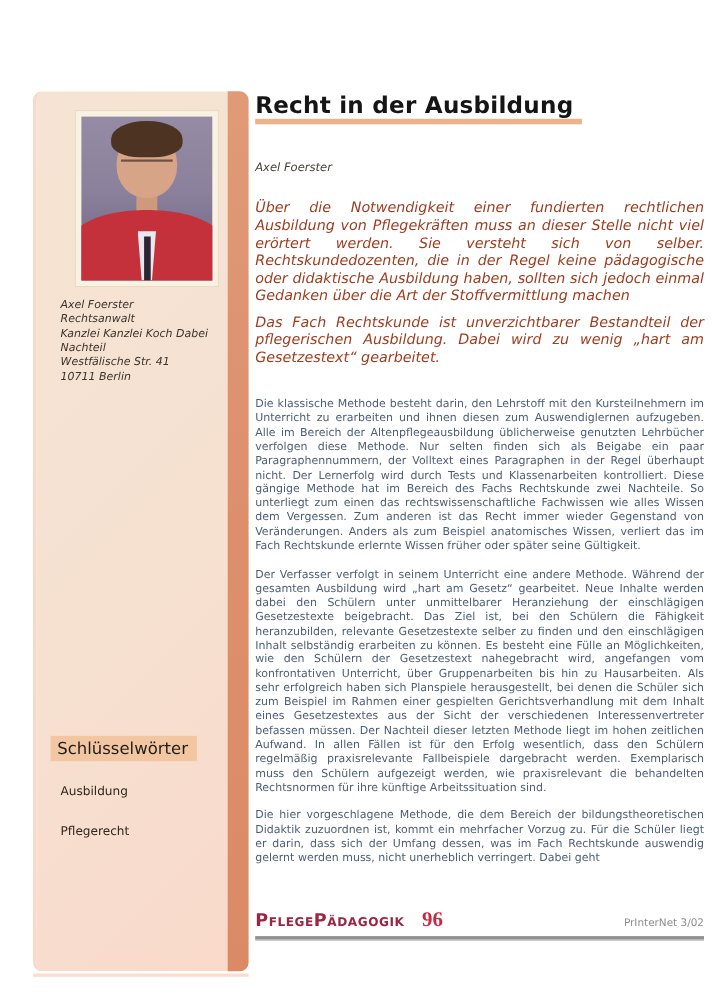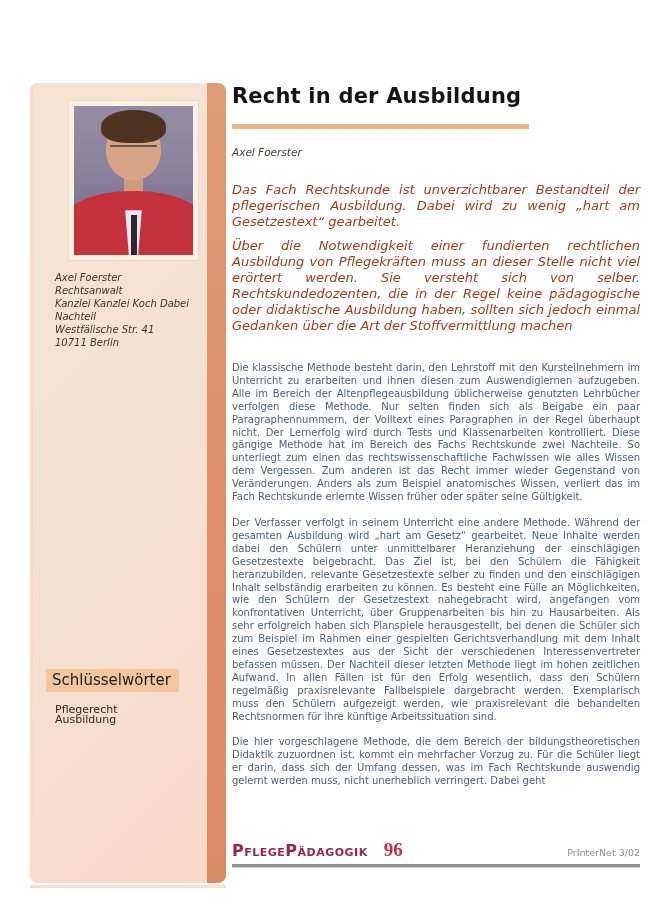--- a/index.html
+++ b/index.html
@@ -43,40 +43,40 @@
   .author-block{
     position:absolute;left:55px;top:271px;width:145px;
     font-style:italic;font-size:10px;line-height:13px;color:#3b332c;
   }
   .keywords-label{
     position:absolute;left:46px;top:669px;
     background:#f2c6a0;color:#1f1d1a;font-size:15px;padding:2px 8px 3px 6px;
   }
   .keyword{position:absolute;left:55px;font-size:11px;color:#30271d;}
   .keyword.k0{top:713px;}
-  .keyword.k1{top:703px;}
+  .keyword.k1{top:749px;}
   
   .content{position:absolute;left:232px;top:0;width:408px;}
   .title{
     position:absolute;top:84px;margin:0;font-size:21px;font-weight:bold;color:#151515;
     letter-spacing:0.2px;display:inline-block;border-bottom:5px solid #ecb28c;
-    padding:0 8px 16px 0;
+    padding:0 8px 0 0;
   }
   .byline{position:absolute;top:146px;font-style:italic;font-size:10.5px;color:#45413c;}
   .lead{position:absolute;top:182px;width:408px;}
   .lead p{
     margin:0 0 8px 0;font-style:italic;font-size:13px;line-height:16px;
     color:#9e3c1e;text-align:justify;
   }
   .bodytext{position:absolute;top:362px;width:408px;}
   .bodytext p{
     margin:0 0 13px 0;font-size:10px;line-height:12.9px;color:#4d5e74;text-align:justify;
   }
   
-  .footer{position:absolute;left:232px;top:826px;width:408px;margin-top:13px;}
+  .footer{position:absolute;left:232px;top:826px;width:408px;}
   .footer-row{display:flex;align-items:baseline;}
   .journal-name{
     font-variant:small-caps;font-weight:bold;font-size:16px;letter-spacing:0.5px;color:#9c2444;
   }
   .page-number{font-weight:bold;font-size:19px;color:#c32b44;margin-left:16px;font-family:Liberation Serif, serif;}
   .issue{margin-left:auto;font-size:9.5px;color:#8c8c8c;}
   .footer-rule{height:3px;background:#909090;border-bottom:1px solid #d2d2d2;margin-top:3px;}
 </style>
 </head>
 <body>
@@ -110,22 +110,22 @@
 
   <div class="keywords-label">Schlüsselwörter</div>
   <div class="keyword k0">Ausbildung</div>
   <div class="keyword k1">Pflegerecht</div>
 
   <div class="content">
     <h1 class="title">Recht in der Ausbildung</h1>
     <div class="byline">Axel Foerster</div>
 
     <div class="lead">
+      <p>Über die Notwendigkeit einer fundierten rechtlichen Ausbildung von Pflegekräften muss an dieser Stelle nicht viel erörtert werden. Sie versteht sich von selber. Rechtskundedozenten, die in der Regel keine pädagogische oder didaktische Ausbildung haben, sollten sich jedoch einmal Gedanken über die Art der Stoffvermittlung machen</p>
       <p>Das Fach Rechtskunde ist unverzichtbarer Bestandteil der pflegerischen Ausbildung. Dabei wird zu wenig „hart am Gesetzestext“ gearbeitet.</p>
-      <p>Über die Notwendigkeit einer fundierten rechtlichen Ausbildung von Pflegekräften muss an dieser Stelle nicht viel erörtert werden. Sie versteht sich von selber. Rechtskundedozenten, die in der Regel keine pädagogische oder didaktische Ausbildung haben, sollten sich jedoch einmal Gedanken über die Art der Stoffvermittlung machen</p>
     </div>
 
     <div class="bodytext">
       <p>Die klassische Methode besteht darin, den Lehrstoff mit den Kursteilnehmern im Unterricht zu erarbeiten und ihnen diesen zum Auswendiglernen aufzugeben. Alle im Bereich der Altenpflegeausbildung üblicherweise genutzten Lehrbücher verfolgen diese Methode. Nur selten finden sich als Beigabe ein paar Paragraphennummern, der Volltext eines Paragraphen in der Regel überhaupt nicht. Der Lernerfolg wird durch Tests und Klassenarbeiten kontrolliert. Diese gängige Methode hat im Bereich des Fachs Rechtskunde zwei Nachteile. So unterliegt zum einen das rechtswissenschaftliche Fachwissen wie alles Wissen dem Vergessen. Zum anderen ist das Recht immer wieder Gegenstand von Veränderungen. Anders als zum Beispiel anatomisches Wissen, verliert das im Fach Rechtskunde erlernte Wissen früher oder später seine Gültigkeit.</p>
       <p>Der Verfasser verfolgt in seinem Unterricht eine andere Methode. Während der gesamten Ausbildung wird „hart am Gesetz“ gearbeitet. Neue Inhalte werden dabei den Schülern unter unmittelbarer Heranziehung der einschlägigen Gesetzestexte beigebracht. Das Ziel ist, bei den Schülern die Fähigkeit heranzubilden, relevante Gesetzestexte selber zu finden und den einschlägigen Inhalt selbständig erarbeiten zu können. Es besteht eine Fülle an Möglichkeiten, wie den Schülern der Gesetzestext nahegebracht wird, angefangen vom konfrontativen Unterricht, über Gruppenarbeiten bis hin zu Hausarbeiten. Als sehr erfolgreich haben sich Planspiele herausgestellt, bei denen die Schüler sich zum Beispiel im Rahmen einer gespielten Gerichtsverhandlung mit dem Inhalt eines Gesetzestextes aus der Sicht der verschiedenen Interessenvertreter befassen müssen. Der Nachteil dieser letzten Methode liegt im hohen zeitlichen Aufwand. In allen Fällen ist für den Erfolg wesentlich, dass den Schülern regelmäßig praxisrelevante Fallbeispiele dargebracht werden. Exemplarisch muss den Schülern aufgezeigt werden, wie praxisrelevant die behandelten Rechtsnormen für ihre künftige Arbeitssituation sind.</p>
       <p>Die hier vorgeschlagene Methode, die dem Bereich der bildungstheoretischen Didaktik zuzuordnen ist, kommt ein mehrfacher Vorzug zu. Für die Schüler liegt er darin, dass sich der Umfang dessen, was im Fach Rechtskunde auswendig gelernt werden muss, nicht unerheblich verringert. Dabei geht</p>
     </div>
   </div>
 
   <div class="footer">

